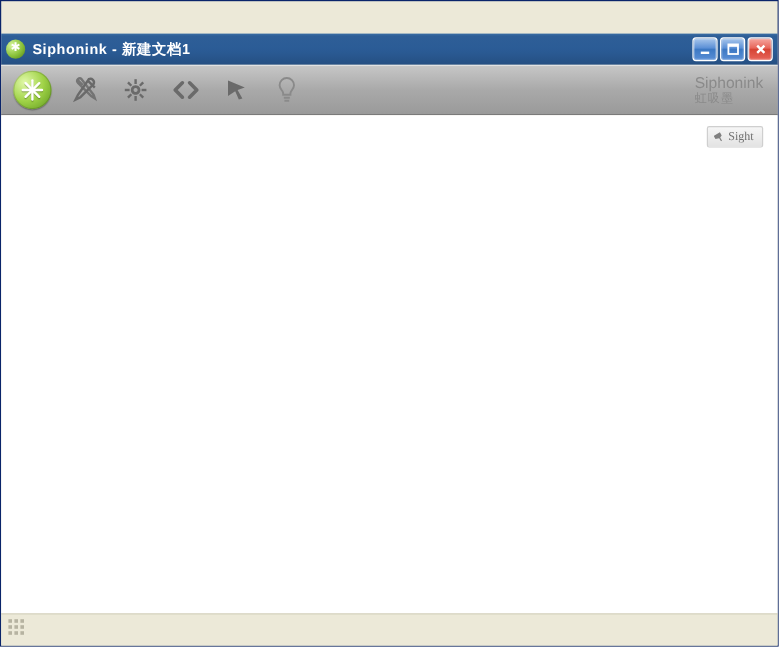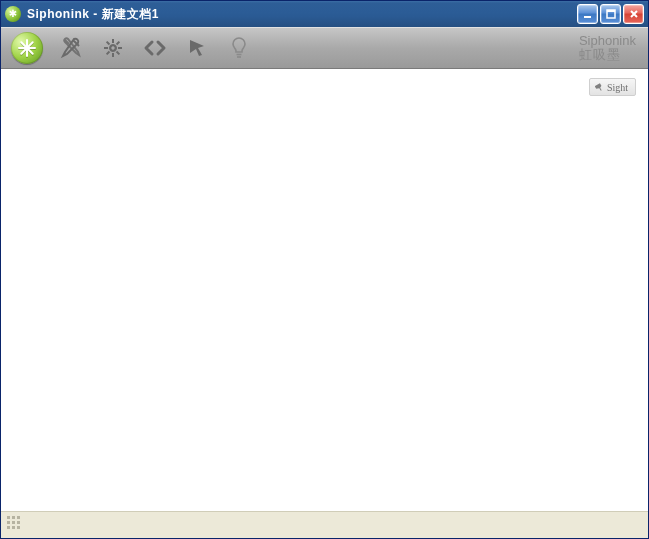--- a/index.html
+++ b/index.html
@@ -20,20 +20,21 @@
       background: #ece9d8;
     }
     .titlebar {
       height: 26px;
       background: linear-gradient(to bottom, #3b6ea5 0%, #2e5e97 8%, #2b5c96 45%, #2a5a93 60%, #254f82 100%);
       display: flex;
       align-items: center;
       padding-left: 4px;
       color: #fff;
       position: relative;
+      margin-top: 27px;
     }
     .titlebar .app-icon {
       width: 16px;
       height: 16px;
       border-radius: 50%;
       background: radial-gradient(circle at 30% 30%, #d5f59a, #8ac23a 55%, #4e7d14);
       margin-right: 6px;
       position: relative;
       flex-shrink: 0;
     }
@@ -106,21 +107,21 @@
     }
     .toolbar .tbtn.logo svg { filter: drop-shadow(0 1px 0 rgba(0,0,0,0.25)); }
     .brand {
       margin-left: auto;
       text-align: left;
       color: #8a8a8a;
       line-height: 1.1;
       padding-right: 2px;
     }
     .brand .brand-main { font-size: 13px; }
-    .brand .brand-sub { font-size: 13px; letter-spacing: 1px; }
+    .brand .brand-sub { font-size: 10px; letter-spacing: 1px; }
 
     .content {
       flex: 1;
       background: #fff;
       position: relative;
     }
     .sight-tab {
       position: absolute;
       top: 9px;
       right: 12px;

